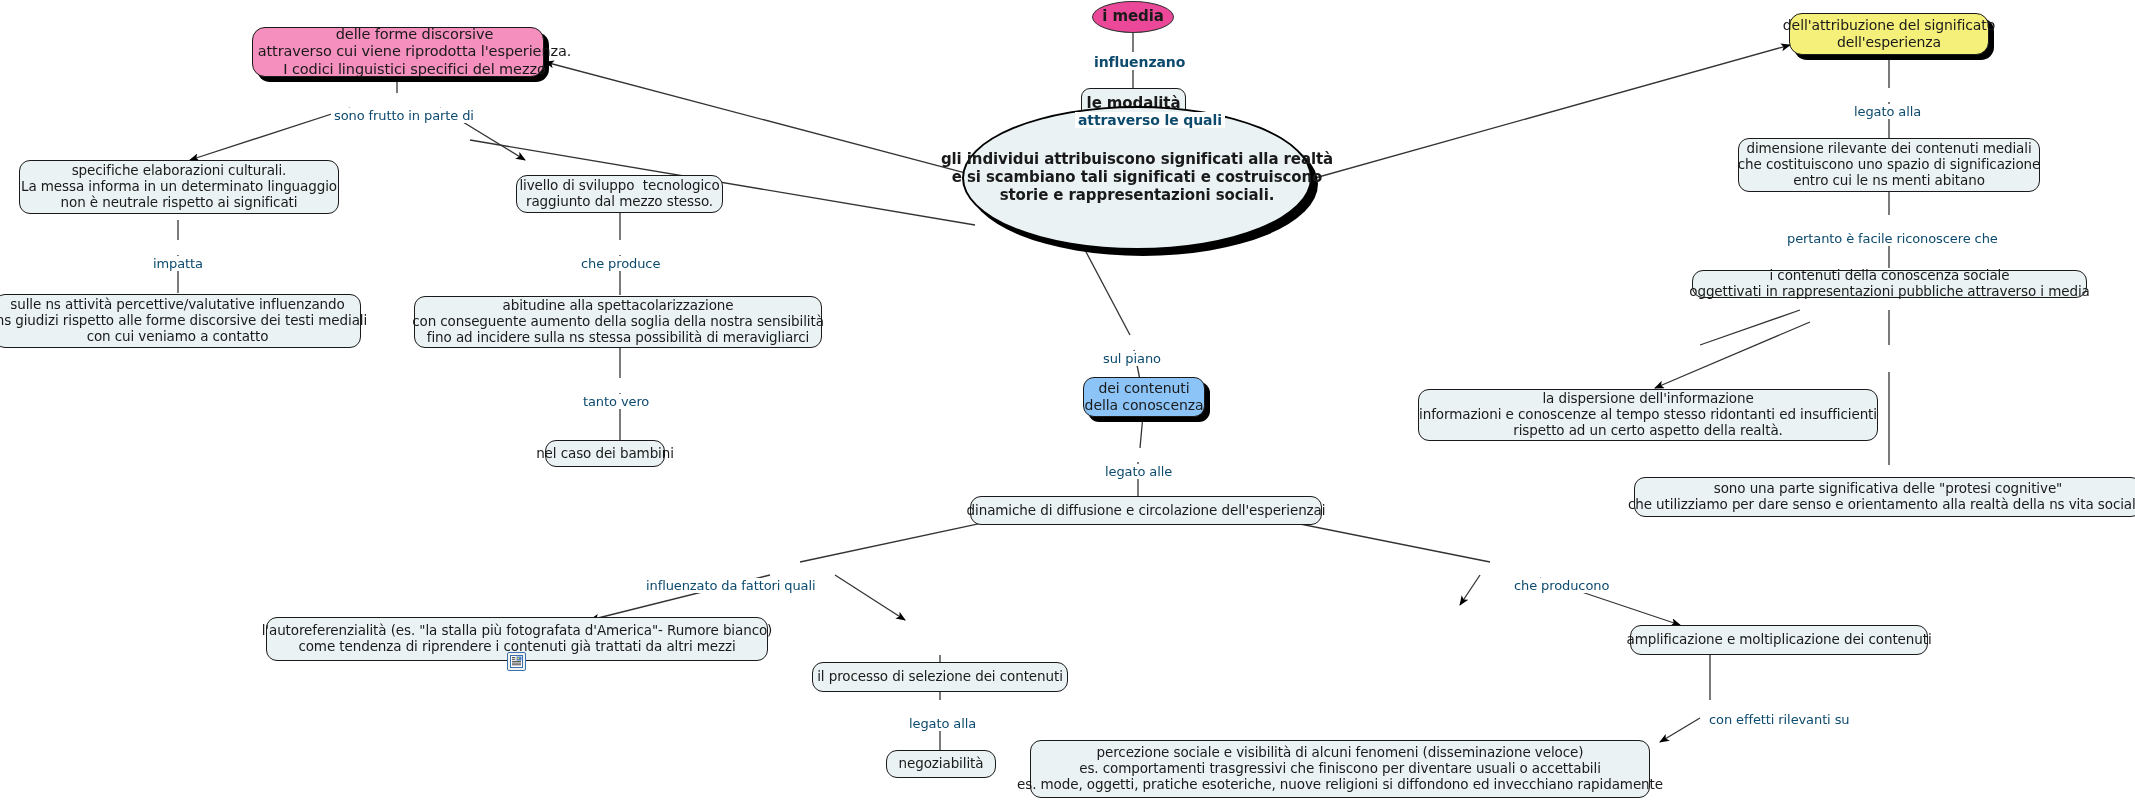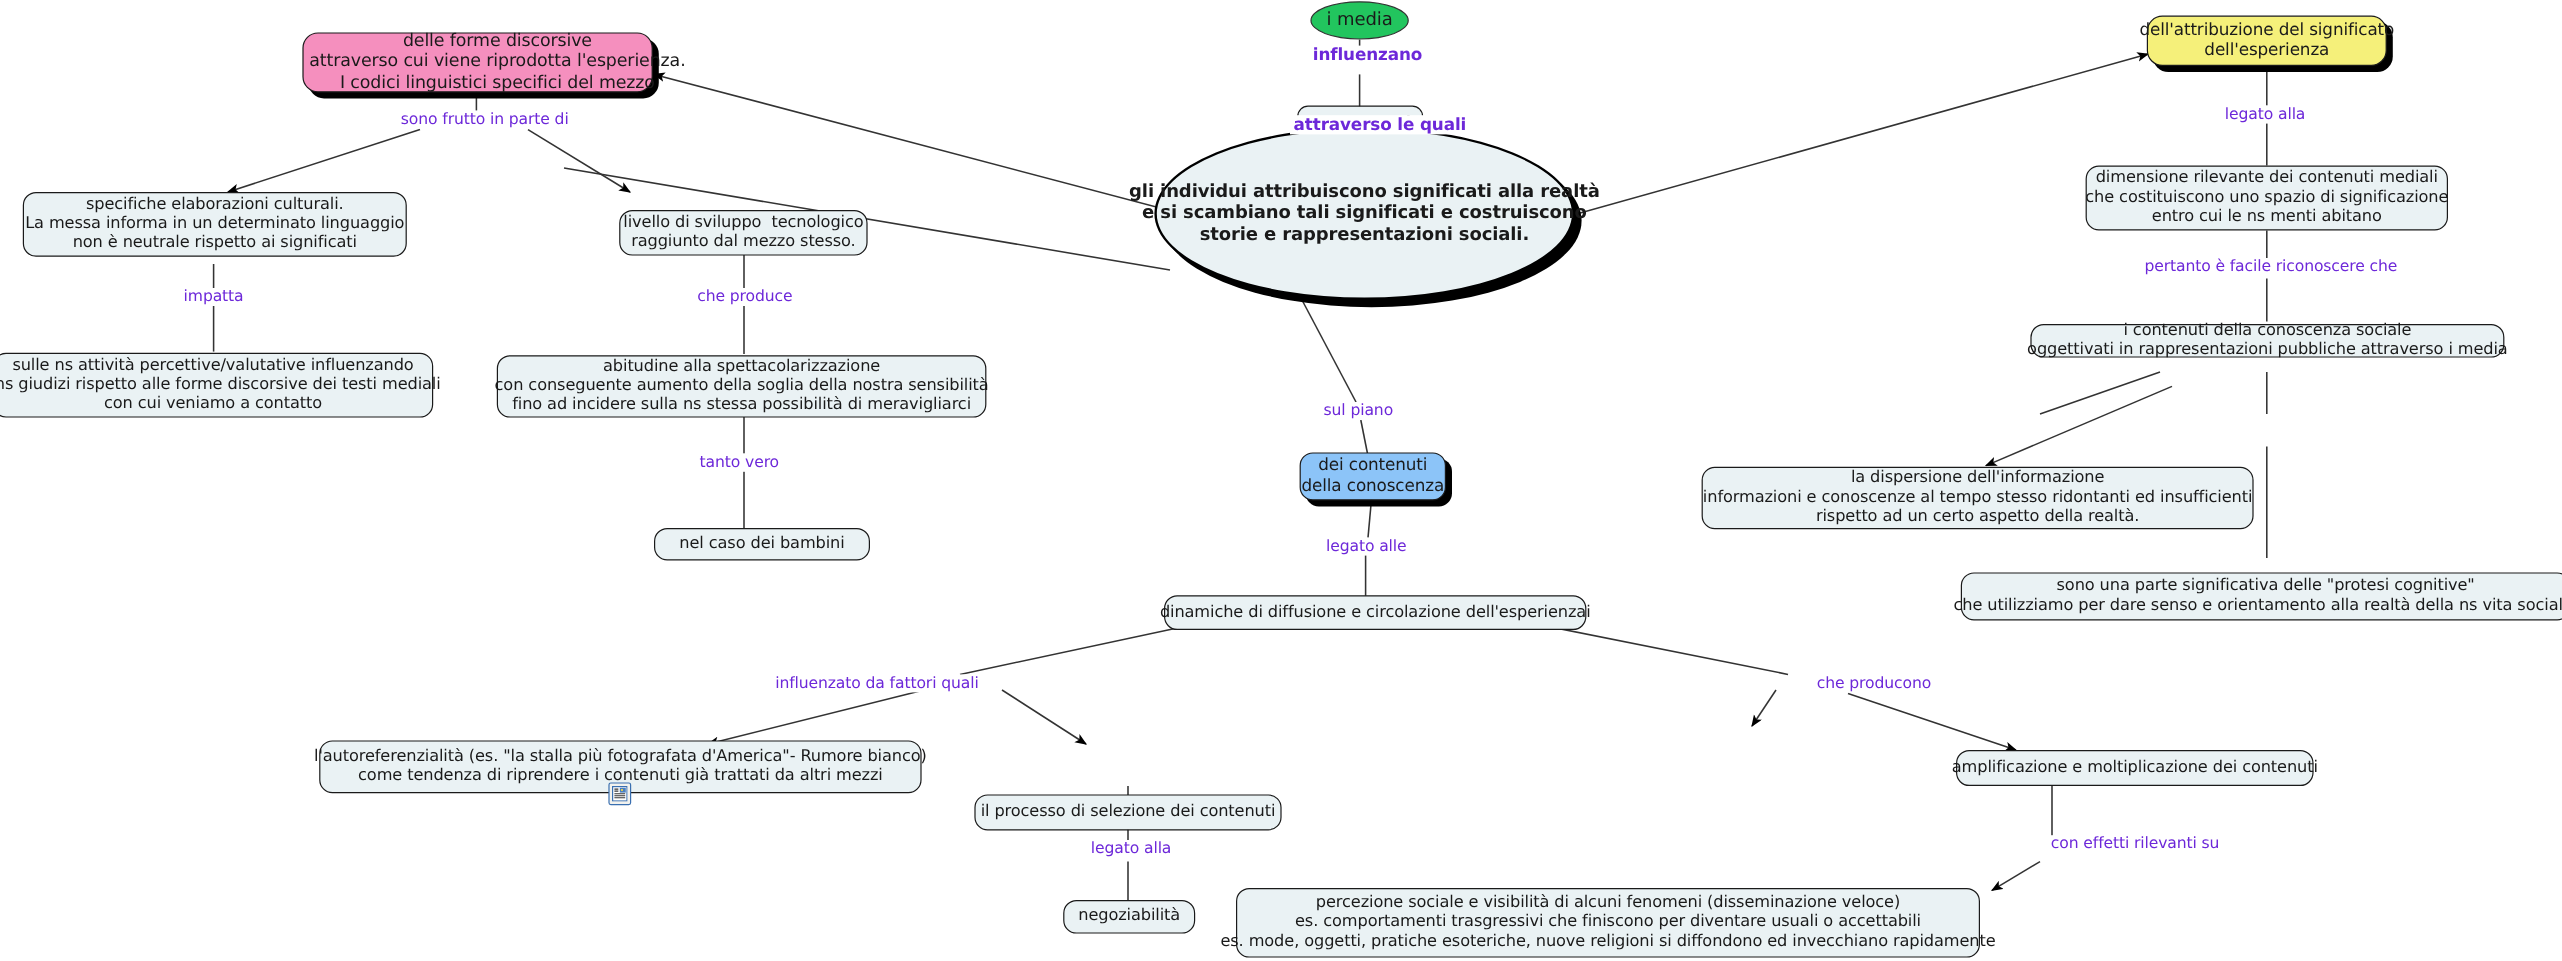--- a/index.html
+++ b/index.html
@@ -60,38 +60,39 @@
   .node.ellipse {
     border-radius: 50%;
     background: #eaf2f4;
     border: 2.2px solid #000;
     font-weight: bold;
     font-size: 15px;
     box-shadow: 6px 6px 0 0 #000000;
   }
   .node.ellipse-small {
     border-radius: 50%;
-    background: #22c55e;
+    background: #ec4899;
     border: 1.4px solid #333;
-    font-weight: normal;
+    font-weight: bold;
     font-size: 15px;
   }
   .node.rounded-bold {
     font-weight: bold;
     font-size: 15px;
     border-radius: 9px;
   }
   .edge-label {
     position: absolute;
     font-size: 13px;
-    color: #6d28d9;
+    color: #0c4a6e;
     white-space: nowrap;
     background: #ffffff;
     padding: 0 3px;
     letter-spacing: -0.1px;
+    margin-top: 16px;
   }
   .edge-label.bold {
     font-weight: bold;
     font-size: 14px;
   }
   .res-icon {
     position: absolute;
     width: 19px;
     height: 19px;
     box-sizing: border-box;
@@ -217,21 +218,21 @@
     <span>livello di sviluppo  tecnologico
 raggiunto dal mezzo stesso.</span>
   </div>
 
   <div class="node" style="left:414px; top:296px; width:408px; height:52px;">
     <span>abitudine alla spettacolarizzazione
 con conseguente aumento della soglia della nostra sensibilità
 fino ad incidere sulla ns stessa possibilità di meravigliarci</span>
   </div>
 
-  <div class="node" style="left:545px; top:440px; width:180px; height:27px;">
+  <div class="node" style="left:545px; top:440px; width:120px; height:27px;">
     <span>nel caso dei bambini</span>
   </div>
 
   <div class="node blue shadowed" style="left:1083px; top:377px; width:122px; height:40px;">
     <span>dei contenuti
 della conoscenza</span>
   </div>
 
   <div class="node" style="left:1738px; top:138px; width:302px; height:54px;">
     <span>dimensione rilevante dei contenuti mediali

